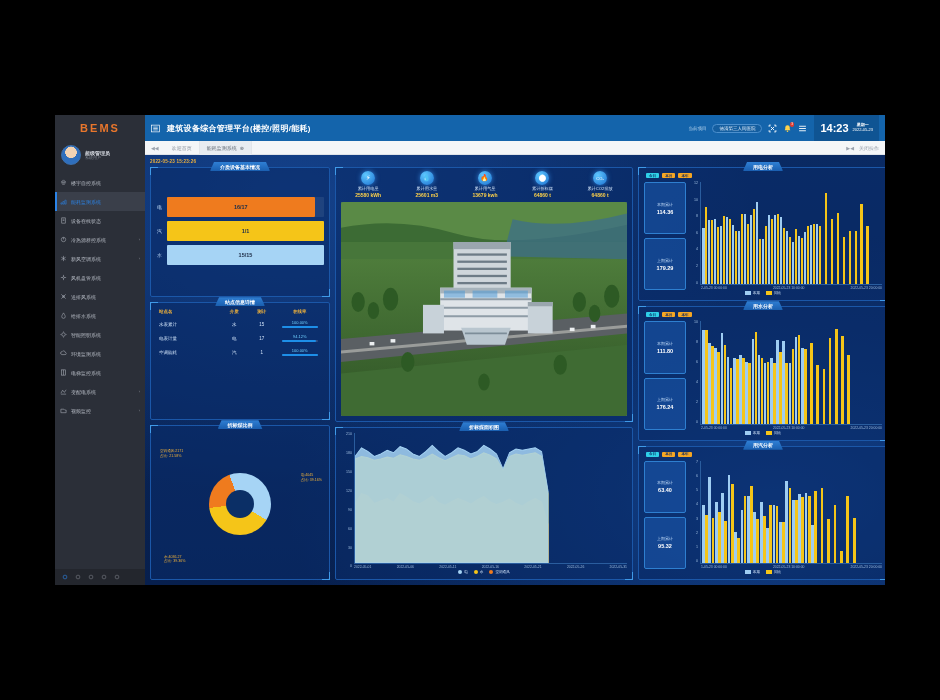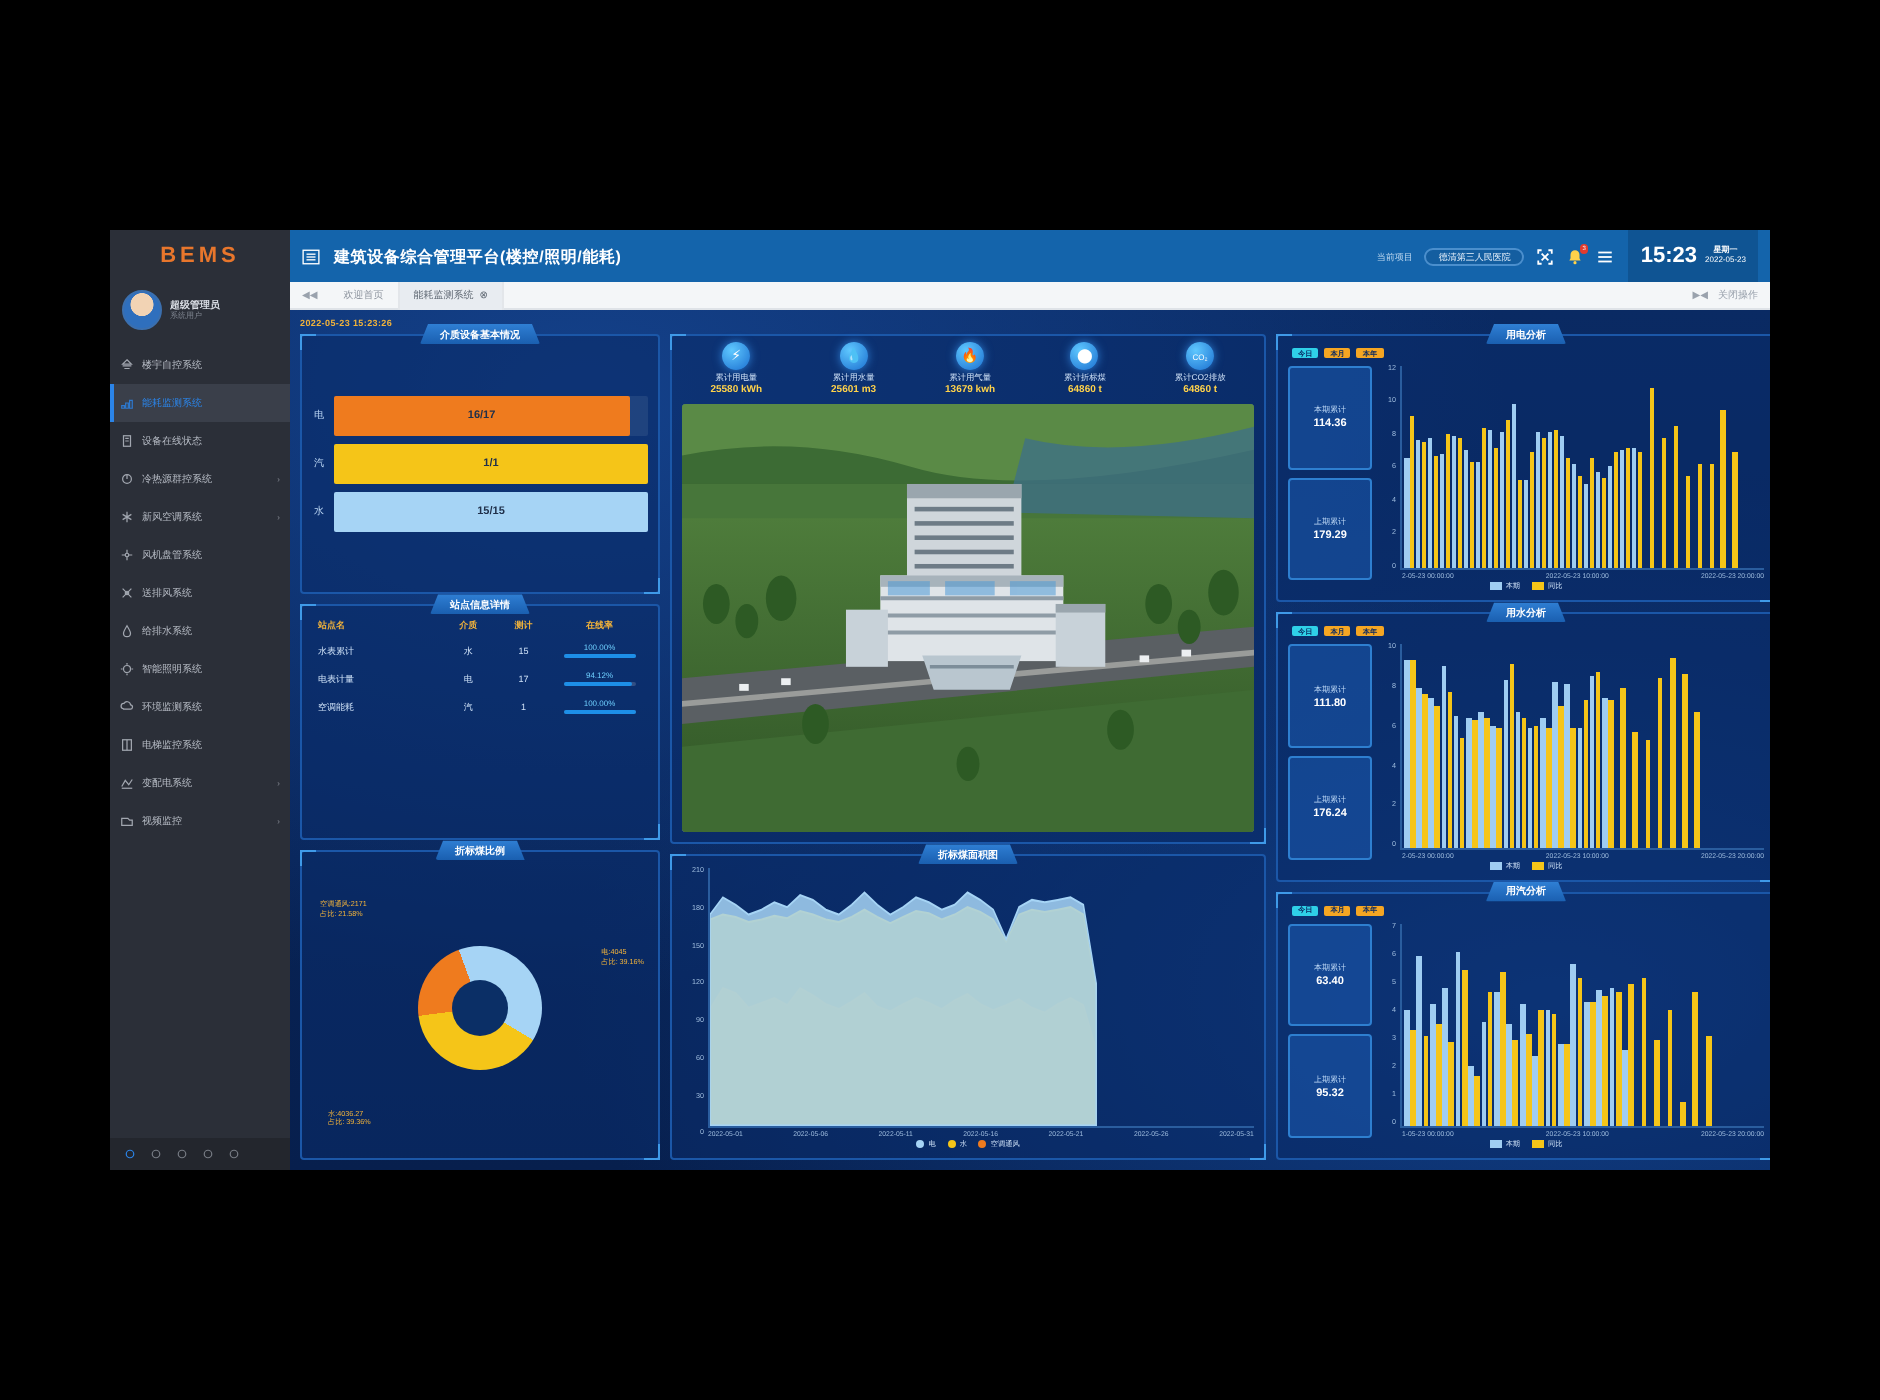--- a/index.html
+++ b/index.html
@@ -382,21 +382,21 @@
           </svg>
           <span class="badge">3</span>
         </div>
         <svg class="tb-icon" viewBox="0 0 16 16">
           <line x1="2" y1="4" x2="14" y2="4" stroke="#fff" stroke-width="1.6"></line>
           <line x1="2" y1="8" x2="14" y2="8" stroke="#fff" stroke-width="1.6"></line>
           <line x1="2" y1="12" x2="14" y2="12" stroke="#fff" stroke-width="1.6"></line>
         </svg>
       </div>
       <div class="clock">
-        <div class="clock-time">15:23</div>
+        <div class="clock-time">14:23</div>
         <div class="clock-date">
           <div class="clock-day">星期一</div>
           <div class="clock-ymd">2022-05-23</div>
         </div>
       </div>
     </div>
 
     <div class="tabbar">
       <span class="tb-nav">◀◀</span>
       <div id="tabs" style="display:flex">

